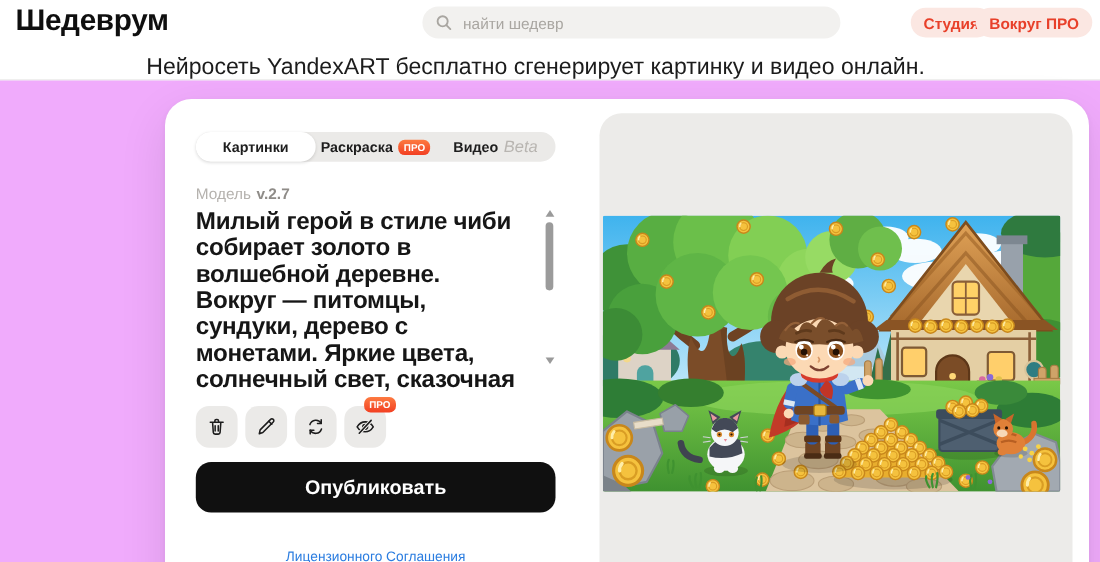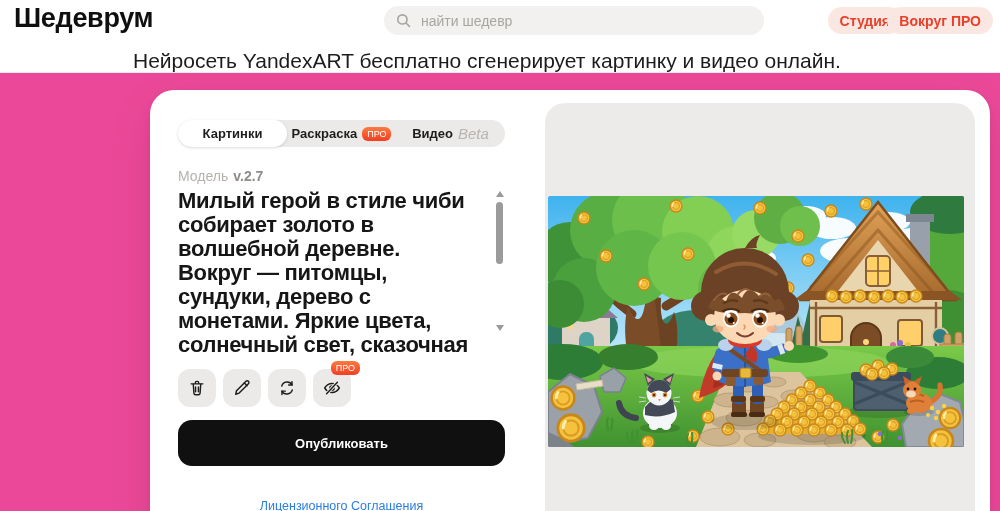--- a/index.html
+++ b/index.html
@@ -1,56 +1,56 @@
 <!DOCTYPE html>
 <html style="--accent: #e8402a; --pill-bg: #fbe7e2; --badge-start: #fd7a40; --badge-end: #f23f22; --link: #2b7de0; --publish-bg: #101010; --panel-bg: #ecebe9; --control-bg: #ebeae8;"><head>
 <meta charset="utf-8">
 <style>
   html,body{margin:0;padding:0;background:#fff;font-family:"Liberation Sans",sans-serif;}
-  .viewport{position:relative;width:1000px;height:511px;overflow:hidden;background:#ec4899;}
+  .viewport{position:relative;width:1000px;height:511px;overflow:hidden;background:#f0abfc;}
 
   
   .header{position:absolute;top:0;left:0;width:1000px;height:73px;background:#fff;border-bottom:1px solid #ececea;box-sizing:border-box;}
   .logo{position:absolute;left:14px;top:3px;font-size:27px;font-weight:700;letter-spacing:-.3px;color:#0f0f0f;cursor:pointer;}
   .search{position:absolute;left:384px;top:6px;width:380px;height:29px;background:#f2f1ef;border-radius:15px;display:flex;align-items:center;gap:8px;padding:0 12px;box-sizing:border-box;}
   .search svg{flex:0 0 auto;}
   .search input{border:0;background:transparent;outline:none;font-size:14px;color:#333;width:100%;font-family:inherit;}
   .search input::placeholder{color:#a9a6a1;}
   .hdr-btn{position:absolute;top:7px;height:27px;border:0;border-radius:14px;background:var(--pill-bg,#fbe7e2);color:var(--accent,#e8402a);font-size:14px;font-weight:700;padding:0 12px;font-family:inherit;cursor:pointer;text-align:right;}
   .btn-studio{right:98px;}
   .btn-pro{right:7px;}
   .tagline{position:absolute;left:133px;top:49px;font-size:21px;color:#1c1c1c;}
 
   
   .card{position:absolute;left:150px;top:90px;width:840px;height:480px;background:#fff;border-radius:24px;box-shadow:0 2px 6px rgba(0,0,0,.05),0 16px 44px rgba(0,0,0,.10);}
   .left-col{position:absolute;left:28px;top:30px;width:327px;}
 
   .tabs{height:27px;background:var(--control-bg,#ebeae8);border-radius:14px;display:flex;align-items:stretch;}
   .tab{flex:1;display:flex;align-items:center;justify-content:center;gap:5px;font-size:13px;font-weight:700;color:#1e1e1e;border-radius:14px;cursor:pointer;}
   .tab.active{background:#fff;box-shadow:0 1px 3px rgba(0,0,0,.14);}
-  .badge-pro{display:inline-block;background:linear-gradient(180deg,var(--badge-start,#fd7a40),var(--badge-end,#f23f22));color:#fff;font-size:9px;font-weight:400;line-height:1;padding:3px 5px 2px;border-radius:6px;}
+  .badge-pro{display:inline-block;background:linear-gradient(180deg,var(--badge-start,#fd7a40),var(--badge-end,#f23f22));color:#fff;font-size:9px;font-weight:700;line-height:1;padding:3px 5px 2px;border-radius:6px;}
   .badge-beta{color:#b8b5b1;font-size:15px;font-weight:400;font-style:italic;}
 
   .model-row{margin-top:21px;font-size:14px;color:#b5b2ae;}
   .model-ver{color:#8f8c88;font-weight:700;margin-left:5px;}
 
   .prompt-wrap{position:relative;margin-top:5px;height:170px;overflow:hidden;padding-right:25px;box-sizing:border-box;}
   .prompt{font-size:22px;font-weight:700;line-height:24px;color:#161616;letter-spacing:-.3px;white-space:pre-line;cursor:text;}
   .sb{position:absolute;right:0;top:2px;width:10px;height:140px;}
   .sb-arrow{position:absolute;left:1px;width:0;height:0;border-left:4px solid transparent;border-right:4px solid transparent;cursor:pointer;}
   .sb-up{top:0;border-bottom:6px solid #9a9a9a;}
   .sb-down{bottom:0;border-top:6px solid #9a9a9a;}
   .sb-thumb{position:absolute;left:1px;top:11px;width:7px;height:62px;border-radius:4px;background:#9b9b9b;cursor:grab;}
 
   .tools{margin-top:10px;display:flex;gap:7px;}
   .tool{position:relative;width:38px;height:38px;border-radius:12px;border:0;background:var(--control-bg,#ebeae8);display:flex;align-items:center;justify-content:center;cursor:pointer;}
   .tool svg{width:20px;height:20px;}
   .tool-badge{position:absolute;top:-8px;right:-9px;}
 
-  .publish{margin-top:13px;width:327px;height:46px;background:var(--publish-bg,#101010);color:#fff;font-size:13px;font-weight:700;border:0;border-radius:14px;font-family:inherit;cursor:pointer;}
+  .publish{margin-top:13px;width:327px;height:46px;background:var(--publish-bg,#101010);color:#fff;font-size:18px;font-weight:700;border:0;border-radius:14px;font-family:inherit;cursor:pointer;}
 
   .terms{margin-top:16px;width:327px;text-align:center;font-size:12.5px;line-height:16px;color:#9a9793;}
   .terms a{color:var(--link,#2b7de0);text-decoration:none;cursor:pointer;}
 
   
   .panel{position:absolute;left:395px;top:13px;width:430px;height:470px;background:var(--panel-bg,#ecebe9);border-radius:20px;}
   .artwork{position:absolute;left:3px;top:93px;width:416px;height:251px;border-radius:2px;overflow:hidden;}
   .artwork svg{display:block;}
 </style>
 </head>

